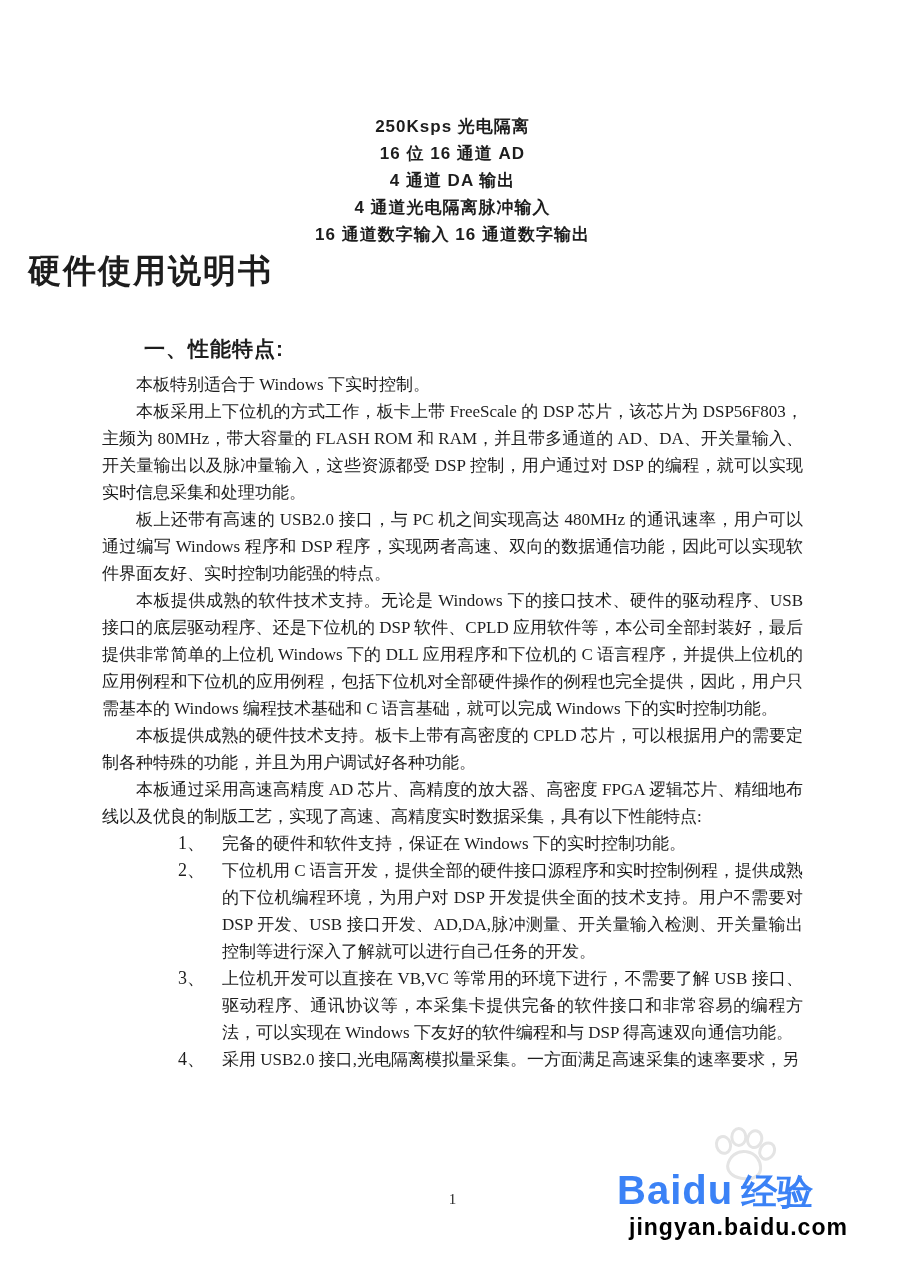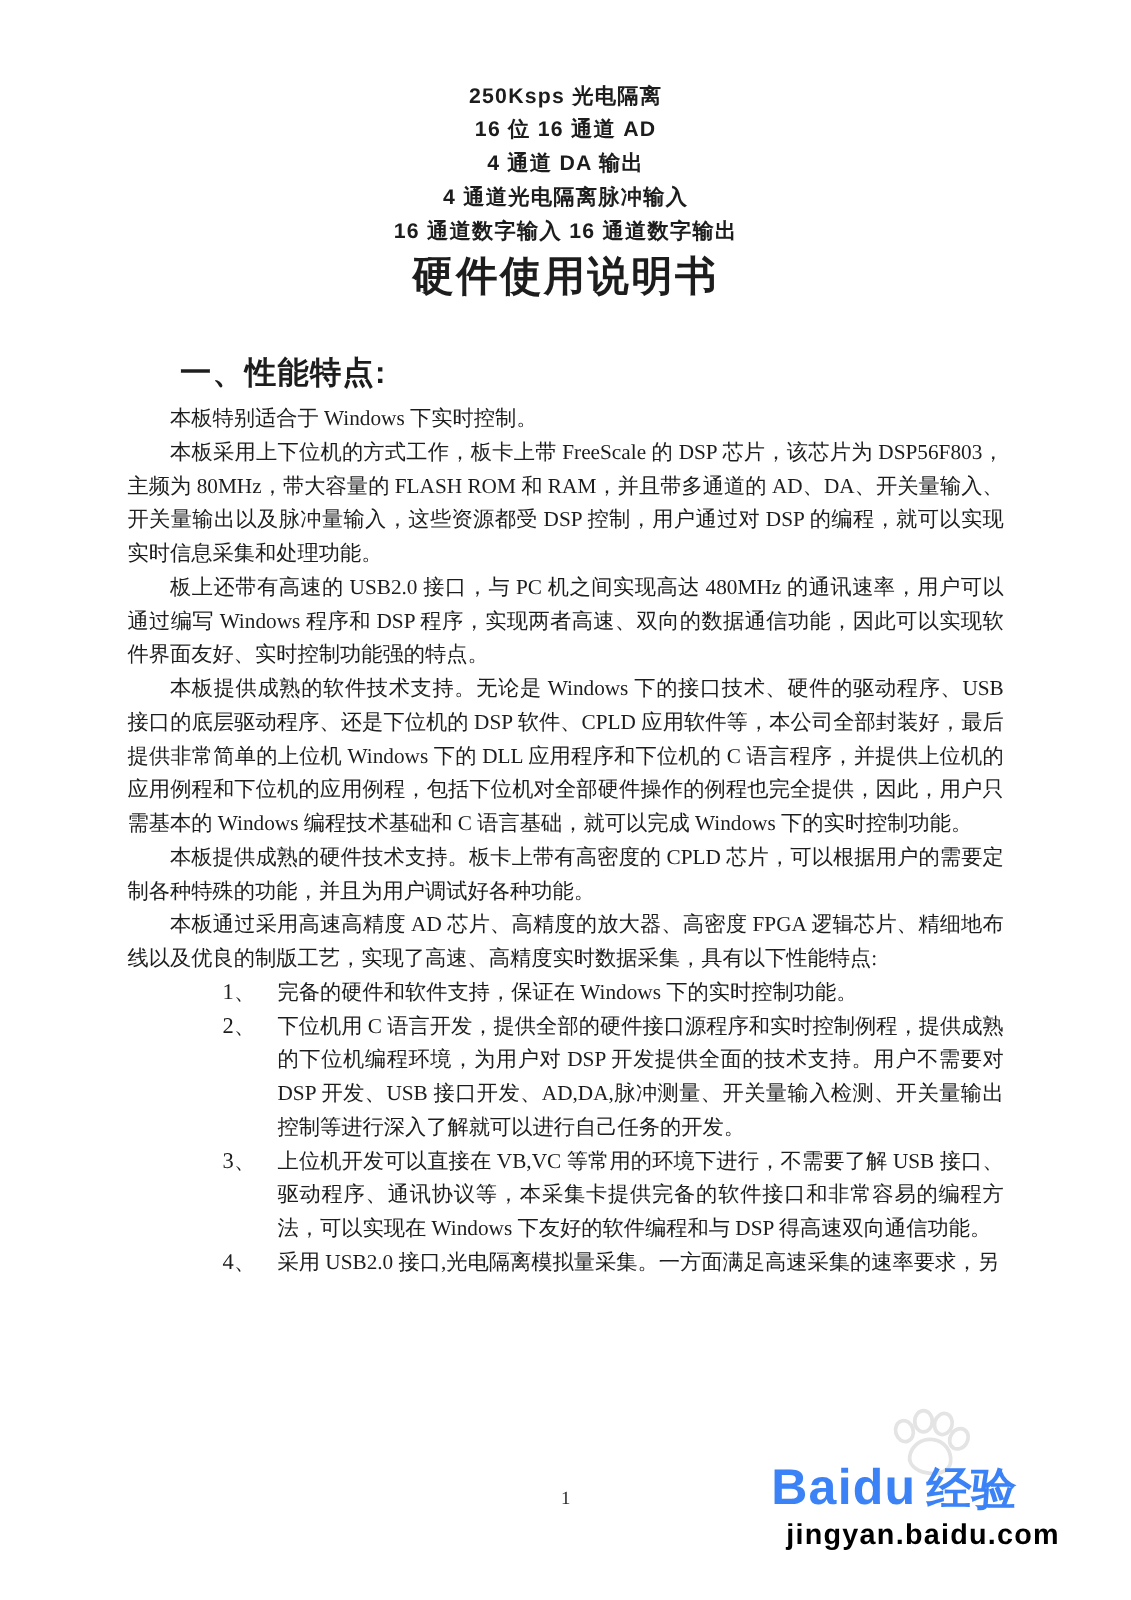--- a/index.html
+++ b/index.html
@@ -2,33 +2,33 @@
 <html><head>
 <meta charset="utf-8">
 <style>
   html,body{margin:0;padding:0;background:#9a9a9a;}
   .page{
     width:905px;height:1280px;position:relative;background:#ffffff;
     margin:0 auto;overflow:hidden;color:#1d1d1d;
     font-family:"Liberation Serif","DejaVu Serif",serif;
   }
   
-  .doc-header{padding-top:63px;text-align:center;
+  .doc-header{padding-top:113px;text-align:center;
     font-family:"Liberation Sans","DejaVu Sans",sans-serif;}
   .doc-header .hline{font-size:17px;line-height:27px;font-weight:600;letter-spacing:1px;}
   .doc-title{
-    text-align:center;font-family:"Liberation Sans","DejaVu Sans",sans-serif;
-    font-weight:800;font-size:33px;line-height:40px;margin-top:3px;letter-spacing:2px;
+    font-family:"Liberation Sans","DejaVu Sans",sans-serif;
+    font-weight:800;font-size:33px;line-height:40px;margin-top:3px;letter-spacing:2px;padding-left:28px;
   }
   
   .content{padding:0 102px;}
   .section-heading{
     margin:45px 0 10px 42px;
     font-family:"Liberation Sans","DejaVu Sans",sans-serif;
-    font-weight:800;font-size:25px;line-height:25px;letter-spacing:1px;
+    font-weight:800;font-size:21px;line-height:25px;letter-spacing:1px;
   }
   .para{
     font-size:17px;line-height:27px;margin:0;
     text-indent:2em;text-align:justify;
   }
   .num-list{margin-top:0;}
   .list-item{display:flex;margin-left:76px;}
   .li-num{flex:none;width:44px;font-size:18px;line-height:27px;}
   .li-text{flex:1;font-size:17px;line-height:27px;text-align:justify;}
   

